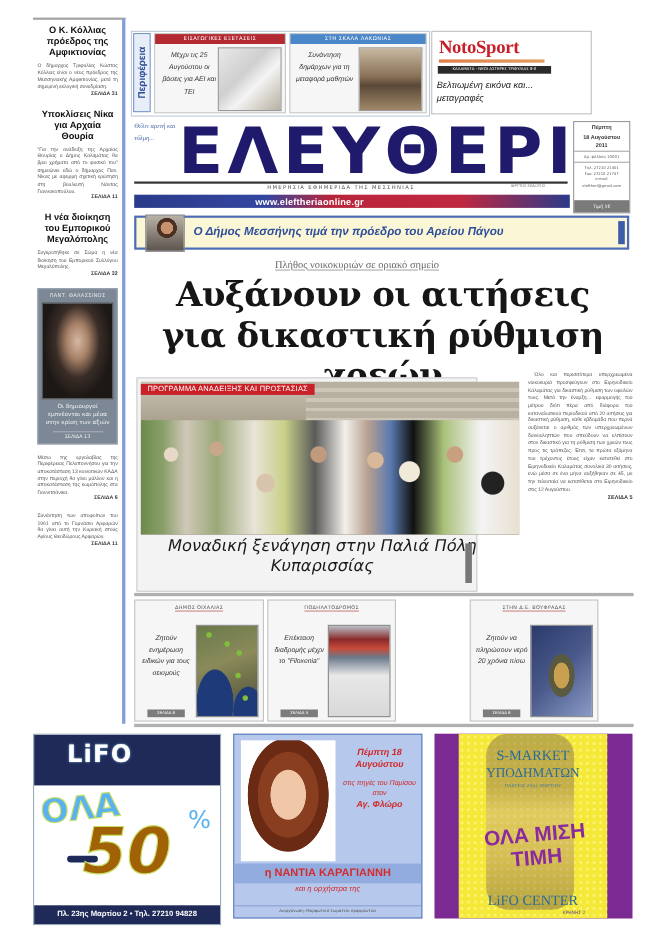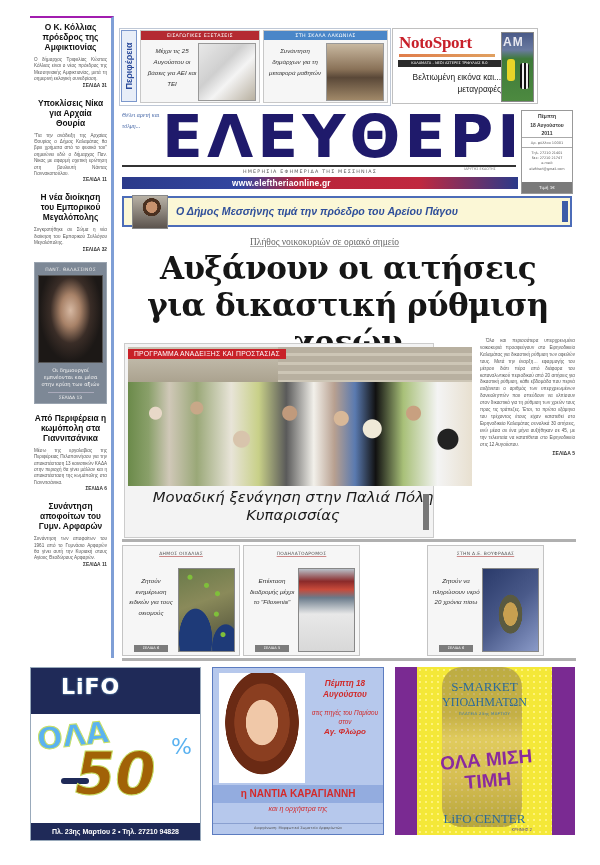--- a/index.html
+++ b/index.html
@@ -1,20 +1,20 @@
 <!DOCTYPE html>
 <html><head>
   <meta charset="utf-8">
   <style>
     * { box-sizing: border-box; margin: 0; padding: 0; }
     body { width: 600px; height: 865px; background: #fff; position: relative; overflow: hidden; font-family: "DejaVu Sans", sans-serif; color: #222; }
     .abs { position: absolute; }
 
     
-    .leftcol { left: 30px; top: 16px; width: 84px; height: 642px; border-top: 2px solid #a21caf; border-right: 3px solid #7f9fd6; padding: 4px 4px 0 4px; }
+    .leftcol { left: 30px; top: 16px; width: 84px; height: 642px; border-top: 2px solid #a3a3a3; border-right: 3px solid #7f9fd6; padding: 4px 4px 0 4px; }
     .lstory { margin-bottom: 10px; }
     .lhead { font-family: "Liberation Sans", sans-serif; font-size: 8.4px; font-weight: bold; text-align: center; line-height: 10px; color: #111; margin-bottom: 5px; }
     .lbody { font-family: "Liberation Sans", sans-serif; font-size: 4.6px; line-height: 6.4px; color: #555; text-align: justify; }
     .lpage { font-family: "Liberation Sans", sans-serif; font-size: 4.8px; font-weight: bold; color: #333; text-align: right; }
     .colbox { background: #7d8896; border: 1px solid #9aa4b0; padding: 3px; margin-bottom: 9px; }
     .colbox .cname { font-size: 4.6px; color: #e8e8e8; text-align: center; letter-spacing: 0.3px; margin: 1px 0 3px; }
     .colbox .cphoto { height: 88px; background: radial-gradient(ellipse at 50% 40%, #d6b8a2 0%, #a88268 22%, #3a2d27 45%, #1c1816 70%); border: 1px solid #555; }
     .colbox .ctext { font-size: 5.2px; line-height: 7px; color: #f0f0f0; text-align: center; margin: 4px 2px; }
     .colbox .cpage { font-size: 4.5px; color: #eee; text-align: center; border-top: 1px solid #aab; padding-top: 2px; width: 46px; margin: 0 auto; }
 
@@ -24,21 +24,21 @@
     .periferia span { position: absolute; left: 50%; top: 50%; transform: translate(-50%,-50%) rotate(-90deg); font-family: "Liberation Sans", sans-serif; font-size: 9px; color: #2a4a9a; white-space: nowrap; font-weight: bold; }
     .teaser { top: 30px; height: 73px; border: 1px solid #c8c8c8; background: #f6f6f6; }
     .teaser .tlabel { height: 9px; font-size: 4.8px; color: #fff; text-align: center; line-height: 9px; letter-spacing: 0.4px; }
     .teaser .ttext { position: absolute; left: 4px; top: 14px; width: 54px; font-family: "Liberation Sans", sans-serif; font-style: italic; font-size: 6.2px; line-height: 11px; text-align: center; color: #333; }
     .teaser .timg { position: absolute; right: 3px; top: 12px; width: 58px; height: 58px; border: 1px solid #999; }
 
     .notosport { left: 392px; top: 28px; width: 146px; height: 76px; border: 1px solid #c0c0c0; background: #fff; }
     .noto-title { position: absolute; left: 6px; top: 4px; font-family: "Liberation Serif", serif; font-weight: bold; font-size: 17px; color: #c8202a; letter-spacing: -0.3px; text-align: right; }
     .noto-line { position: absolute; left: 6px; top: 25px; width: 96px; height: 3px; background: linear-gradient(90deg, #e07d4b, #e0a060); }
     .noto-bar { position: absolute; left: 5px; top: 31px; width: 103px; height: 7px; background: #2a2a2a; color: #fff; font-size: 3.6px; line-height: 7px; text-align: center; white-space: nowrap; overflow: hidden; }
-    .noto-text { position: absolute; left: 4px; top: 42px; width: 104px; font-family: "Liberation Sans", sans-serif; font-size: 8.4px; line-height: 12px; text-align: right; color: #222; }
+    .noto-text { position: absolute; left: 4px; top: 42px; width: 104px; font-family: "Liberation Sans", sans-serif; font-style: italic; font-size: 8.4px; line-height: 12px; text-align: left; color: #222; }
     .noto-img { position: absolute; right: 3px; top: 3px; width: 33px; height: 70px; background: linear-gradient(180deg, #4a5a88 0%, #6a7aa0 25%, #3e7a3a 38%, #4d8a40 100%); border: 1px solid #888; overflow: hidden; }
     .noto-img .am { position: absolute; top: 2px; left: 1px; font-family: "Liberation Sans", sans-serif; font-weight: bold; font-size: 12px; color: #e8e8f0; letter-spacing: 1px; }
     .noto-img .p1 { position: absolute; left: 5px; top: 26px; width: 8px; height: 22px; background: #e8d428; border-radius: 3px; }
     .noto-img .p2 { position: absolute; left: 18px; top: 30px; width: 9px; height: 26px; background: repeating-linear-gradient(90deg, #111 0 2px, #eee 2px 4px); border-radius: 3px; }
 
     
     .motto { left: 122px; top: 110px; width: 38px; font-family: "Liberation Serif", serif; font-style: italic; font-size: 6px; line-height: 11px; color: #4a6aa8; }
     .logo { left: 162px; top: 104px; font-family: "DejaVu Sans", sans-serif; font-weight: bold; font-size: 58px; line-height: 66px; color: #1f1a6b; letter-spacing: 4px; transform: scaleX(1.03); transform-origin: left; }
     .mast-rule { left: 122px; top: 165px; width: 394px; height: 2px; background: #333; }
     .mast-sub { left: 160px; top: 169px; width: 300px; font-size: 4.8px; letter-spacing: 1.2px; color: #555; text-align: center; }
@@ -143,26 +143,24 @@
   </div>
 
   <div class="colbox">
     <div class="cname">ΠΑΝΤ. ΘΑΛΑΣΣΙΝΟΣ</div>
     <div class="cphoto"></div>
     <div class="ctext">Οι δημιουργοί εμπνέονται και μέσα στην κρίση των αξιών</div>
     <div class="cpage">ΣΕΛΙΔΑ 13</div>
   </div>
 
   <div class="lstory">
-    <div class="lhead">Από Περιφέρεια η κωμόπολη στα Γιαννιτσάνικα</div>
     <div class="lbody">Μέσω της εργολαβίας της Περιφέρειας Πελοποννήσου για την αποκατάσταση 13 κοινοτικών ΚΑΔΑ στην περιοχή θα γίνει μάλλον και η αποκατάσταση της κωμόπολης στα Γιαννιτσάνικα.</div>
     <div class="lpage">ΣΕΛΙΔΑ 6</div>
   </div>
   <div class="lstory">
-    <div class="lhead">Συνάντηση αποφοίτων του Γυμν. Αρφαρών</div>
     <div class="lbody">Συνάντηση των αποφοίτων του 1961 από το Γυμνάσιο Αρφαρών θα γίνει αυτή την Κυριακή στους Αγίους Θεοδώρους Αρφαρών.</div>
     <div class="lpage">ΣΕΛΙΔΑ 11</div>
   </div>
 </div>
 
 <div class="abs teaserstrip"></div>
 <div class="abs periferia">
   <span>Περιφέρεια</span>
 </div>
 <div class="abs teaser" style="left:140px; width:120px;">
@@ -174,25 +172,20 @@
   <div class="tlabel" style="background:#4a86c8;">ΣΤΗ ΣΚΑΛΑ ΛΑΚΩΝΙΑΣ</div>
   <div class="ttext">Συνάντηση δημάρχων για τη μεταφορά μαθητών</div>
   <div class="timg" style="background:linear-gradient(180deg,#c8b8a0 0%,#8a7258 45%,#5a4838 60%,#a08868 100%);"></div>
 </div>
 
 <div class="abs notosport">
   <div class="noto-title">NotoSport</div>
   <div class="noto-line"></div>
   <div class="noto-bar">ΚΑΛΑΜΑΤΑ - ΝΕΟΙ ΑΣΤΕΡΕΣ ΤΡΙΦΥΛΙΑΣ 8-0</div>
   <div class="noto-text">Βελτιωμένη εικόνα και... μεταγραφές</div>
-  <div class="noto-img">
-    <span class="am">AM</span>
-    <span class="p1"></span>
-    <span class="p2"></span>
-  </div>
 </div>
 
 <div class="abs motto">Θέλει αρετή και τόλμη...</div>
 <div class="abs logo">ΕΛΕΥΘΕΡΙΑ</div>
 <div class="abs mast-rule"></div>
 <div class="abs mast-sub">ΗΜΕΡΗΣΙΑ ΕΦΗΜΕΡΙΔΑ ΤΗΣ ΜΕΣΣΗΝΙΑΣ</div>
 <div class="abs mast-sub2">ΙΔΡΥΤΗΣ ΕΚΔΟΤΗΣ</div>
 <div class="abs urlbar">
   <span>www.eleftheriaonline.gr</span>
 </div>

